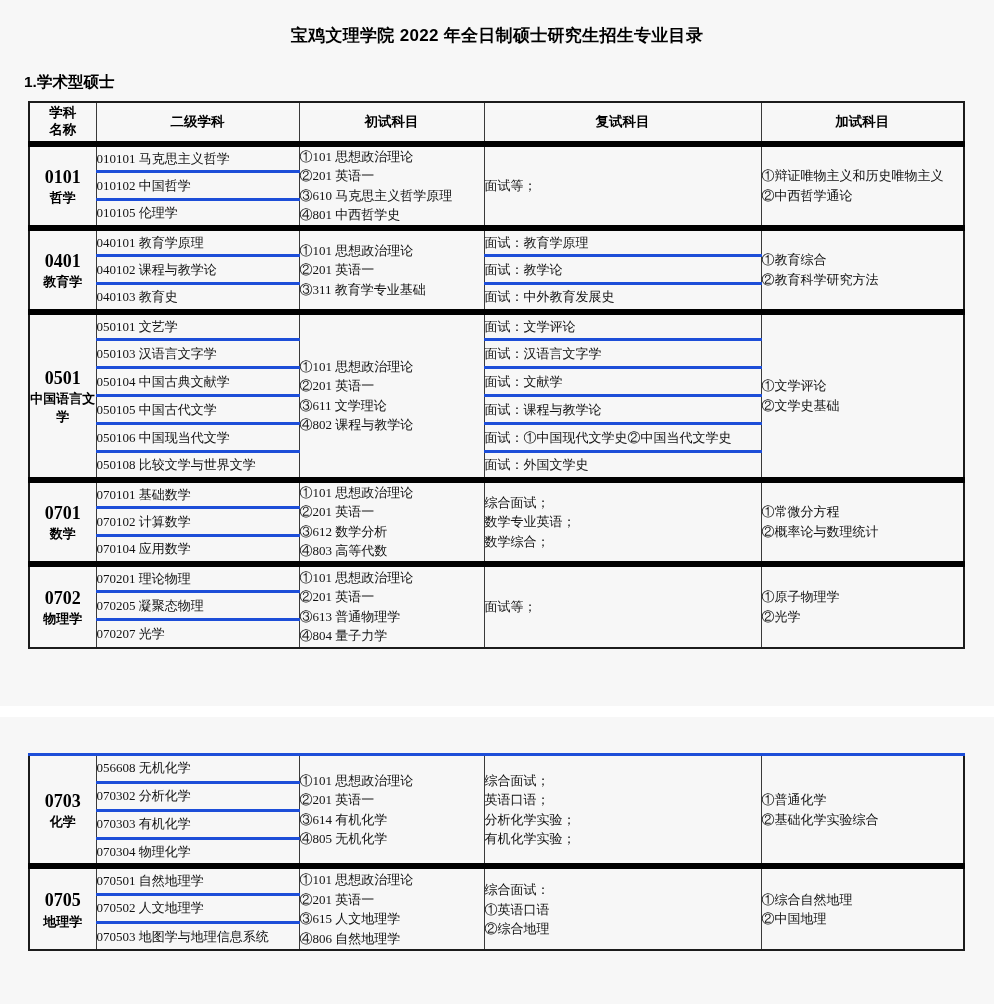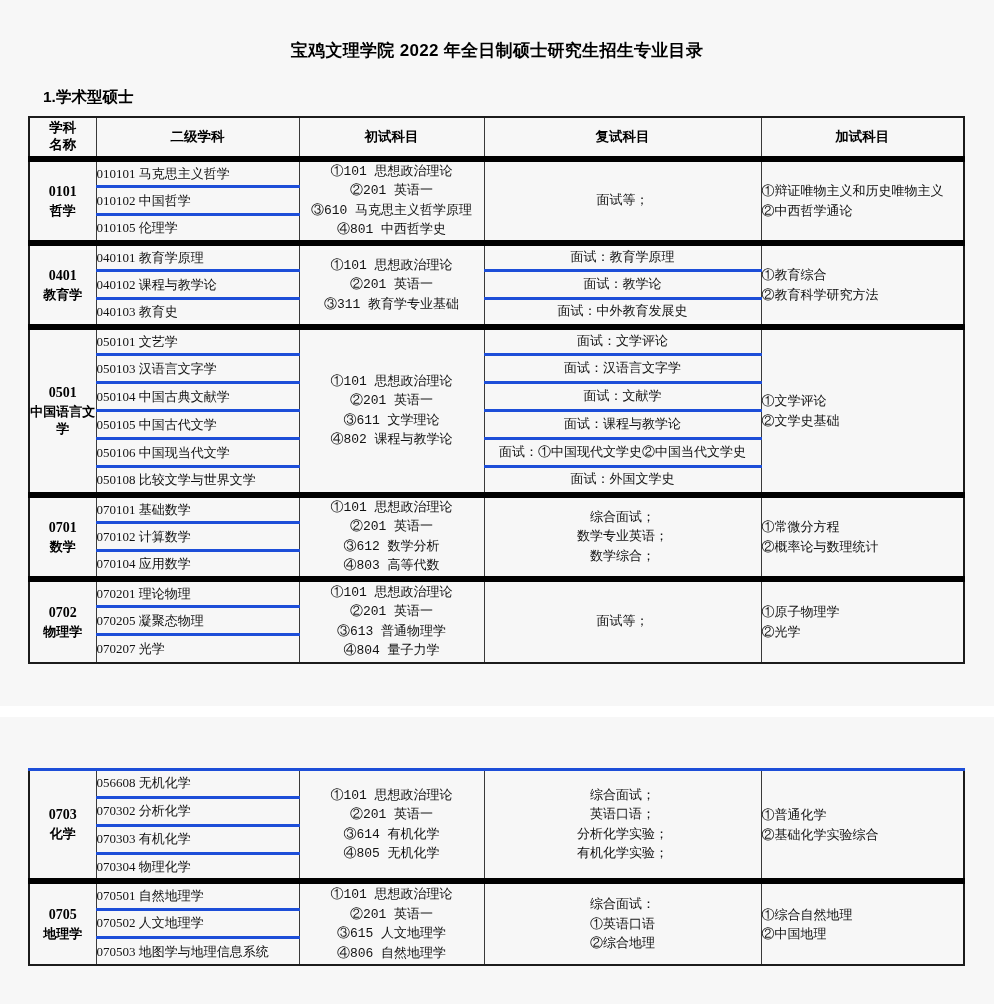--- a/index.html
+++ b/index.html
@@ -9,28 +9,28 @@
     position:relative;
     font-family:"Liberation Serif","DejaVu Serif",serif;
     color:#111;
     overflow:hidden;
   }
   .page-gap {
     position:absolute; left:0; top:706px; width:994px; height:11px;
     background:#ffffff;
   }
   .doc-title {
-    margin:0; padding-top:40px;
+    margin:0; padding-top:25px;
     text-align:center;
     font-family:"Liberation Sans","DejaVu Sans",sans-serif;
     font-weight:bold; font-size:17px; line-height:1.3;
     color:#000; letter-spacing:0.3px;
   }
   .section-heading {
-    margin:25px 0 8px 43px;
+    margin:25px 0 8px 24px;
     font-family:"Liberation Sans","DejaVu Sans",sans-serif;
     font-weight:bold; font-size:15.5px; color:#000;
   }
   table.t {
     border-collapse:collapse; table-layout:fixed;
     width:935px; margin-left:28px;
     border:2px solid #1c1c1c;
     position:relative; z-index:1;
   }
   table.t2 { margin-top:104px; }
@@ -50,24 +50,24 @@
     border-top:3px solid #1d4ed8; border-bottom:1px solid #8f8f8f;
     font-size:13px; vertical-align:middle;
   }
   tr.gs > td { border-top:6px solid #000000; }
   .t tr { height:28px; }
   .subject-cell {
     text-align:center; vertical-align:middle; padding:2px;
     font-family:"Liberation Sans","DejaVu Sans",sans-serif;
     font-weight:bold; color:#000; line-height:1.35;
   }
-  .subject-cell .code { font-family:"Liberation Serif","DejaVu Serif",serif; font-weight:bold; font-size:14px; }
+  .subject-cell .code { font-family:"Liberation Serif","DejaVu Serif",serif; font-weight:bold; font-size:18px; }
   .subject-cell .gname { font-size:13px; }
   .major-cell { padding:2px 4px 2px 10px; text-align:left; }
-  .lines-cell { padding:4px 4px 4px 8px; line-height:1.5; text-align:center;font-family:Liberation Mono, monospace; }
+  .lines-cell { padding:4px 4px 4px 8px; line-height:1.5; text-align:left; }
   .addexam-cell { padding:4px 2px 4px 6px; line-height:1.5; text-align:left; font-size:12.5px; }
   .line { display:block; }
 </style>
 </head>
 <body>
 
 <div class="page-gap"></div>
 
 <h1 class="doc-title">宝鸡文理学院 2022 年全日制硕士研究生招生专业目录</h1>
 <div class="section-heading">1.学术型硕士</div>

